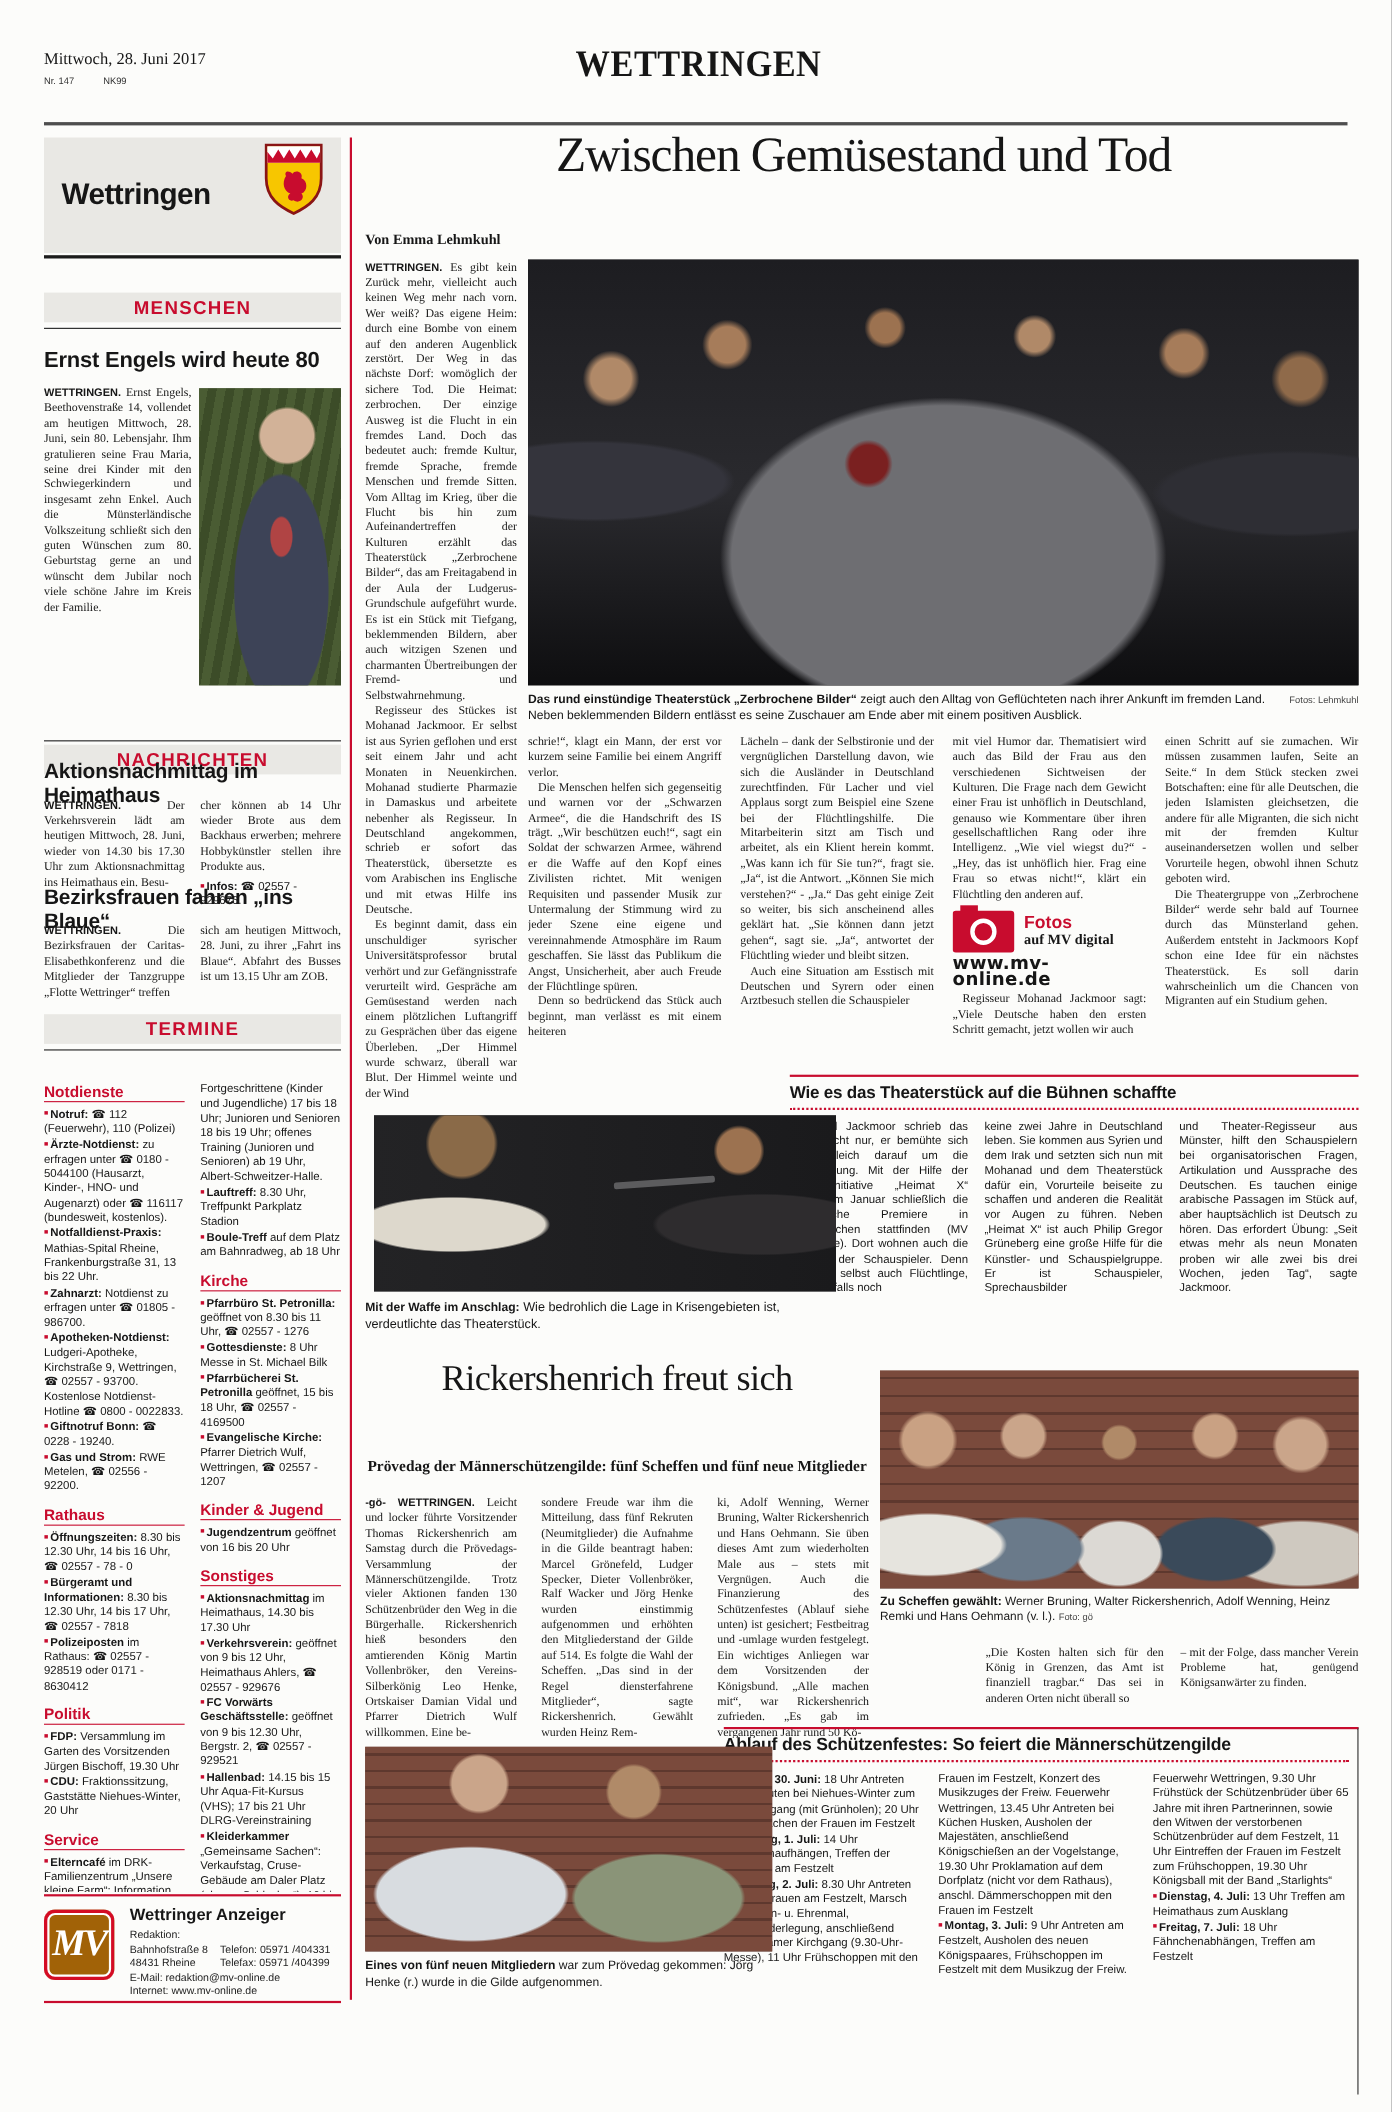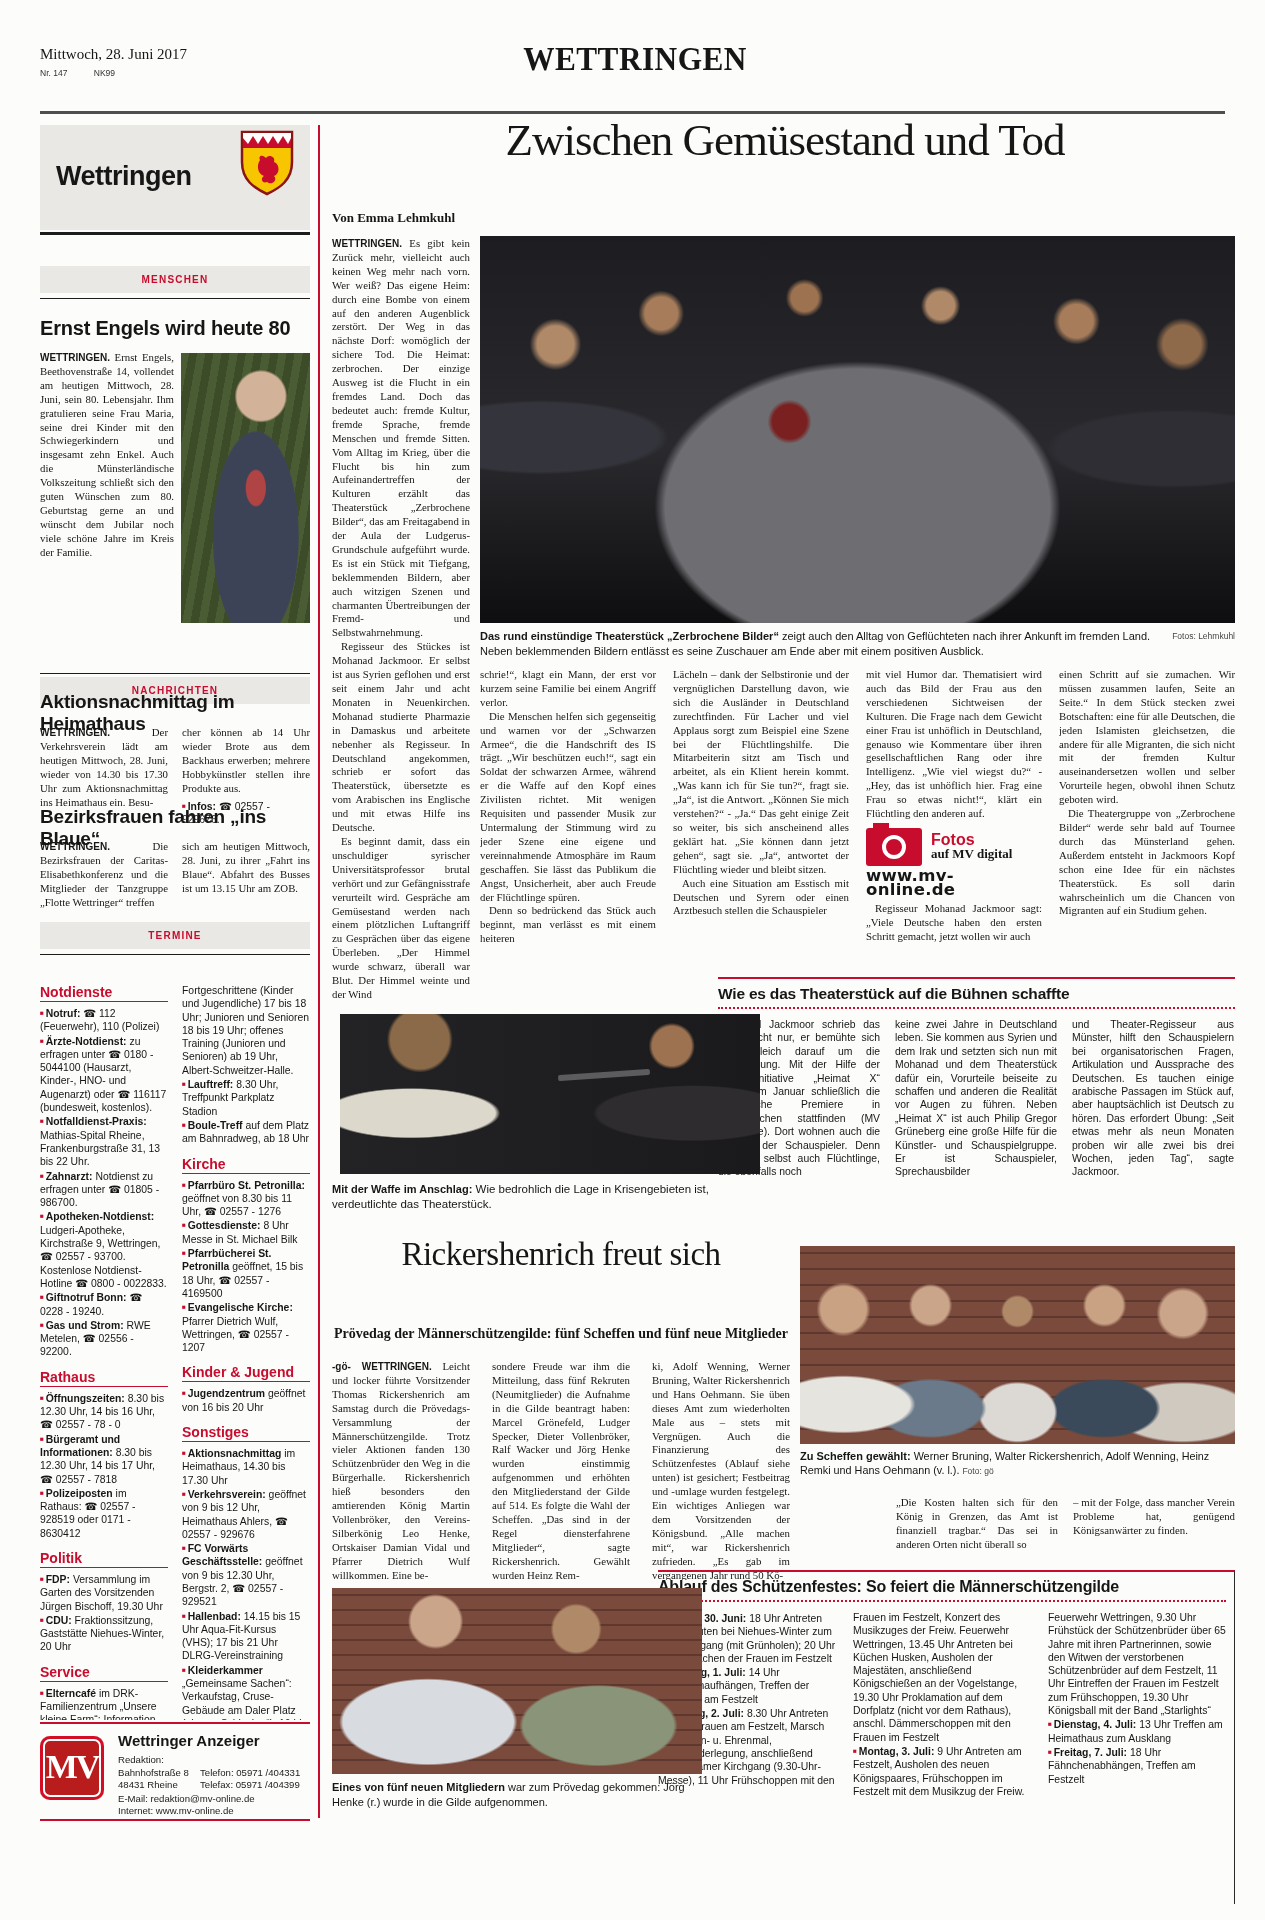--- a/index.html
+++ b/index.html
@@ -5,21 +5,21 @@
   html,body{margin:0;padding:0;background:#9a9a9a;}
   #page{position:relative;width:1265px;height:1920px;background:#fcfcfa;overflow:hidden;
         font-family:"Liberation Sans","DejaVu Sans",sans-serif;color:#161616;}
   .abs{position:absolute;}
   .serif{font-family:"Liberation Serif","DejaVu Serif",serif;}
   .bodytext{font-family:"Liberation Serif","DejaVu Serif",serif;font-size:10.8px;line-height:13.9px;
             text-align:justify;hyphens:auto;overflow:hidden;}
   .bodytext p{margin:0;}
   .bodytext p.ind{text-indent:9px;}
   .lead{font-family:"Liberation Sans","DejaVu Sans",sans-serif;font-weight:bold;font-size:10px;}
-  .bar{background:#e9e8e4;color:#c80c2e;font-weight:bold;font-size:10px;letter-spacing:1.2px;
+  .bar{background:#e9e8e4;color:#c80c2e;font-weight:bold;font-size:17px;letter-spacing:1.2px;
        text-align:center;line-height:27px;height:27px;}
   .rule-black{background:#1c1c1c;}
   .rule-red{background:#c80c2e;}
   .rule-gray{background:#4e4e4e;}
   .hl-sm{font-weight:bold;font-size:20px;line-height:22px;letter-spacing:-0.2px;}
   .caption{font-size:11px;line-height:14.5px;text-align:left;}
   .caption b{font-size:11px;}
   .credit{font-size:8.5px;color:#454545;font-weight:normal;}
   .t-head{display:block;color:#c80c2e;font-weight:bold;font-size:14px;margin:10px 0 4px 0;
           border-bottom:1px solid #c80c2e;padding-bottom:1px;}
@@ -66,24 +66,24 @@
      radial-gradient(ellipse at 50% 84%, #dcd9d4 0 12%, transparent 13%),
      radial-gradient(ellipse at 70% 82%, #3a4a5a 0 12%, transparent 13%),
      radial-gradient(ellipse at 88% 84%, #cfc9c0 0 12%, transparent 13%),
      repeating-linear-gradient(0deg, #7a4a3c 0 14px, #5e382e 14px 16px);}
   #proevedag-photo{background-color:#6e4438;background-image:
      radial-gradient(circle at 28% 18%, #caa58a 0 8%, transparent 9%),
      radial-gradient(circle at 66% 22%, #b08a68 0 8%, transparent 9%),
      radial-gradient(ellipse at 26% 72%, #d8dce0 0 22%, transparent 23%),
      radial-gradient(ellipse at 72% 74%, #8a9478 0 20%, transparent 21%),
      repeating-linear-gradient(0deg, #7a4a3c 0 13px, #5e382e 13px 15px);}
-  #mv-logo{width:64px;height:64px;background:#b91c1c;border-radius:10px;color:#fff;
+  #mv-logo{width:64px;height:64px;background:#a16207;border-radius:10px;color:#fff;
      font-family:"Liberation Serif","DejaVu Serif",serif;font-weight:bold;font-size:34px;
      text-align:center;line-height:62px;letter-spacing:-2px;
-     box-shadow:inset 0 0 0 3px #d40c24, inset 0 0 0 5px #ffffff;}
+     box-shadow:inset 0 0 0 3px #d40c24, inset 0 0 0 5px #ffffff;font-style:italic;}
   .ftr{font-size:9.6px;line-height:11.5px;color:#222;}
   .mvdigital{margin:7px 0 5px 0;}
   .mvd-row{display:flex;align-items:center;gap:9px;}
   .camera-icon{display:inline-block;width:56px;height:38px;background:#c80c2e;border-radius:3px;
      position:relative;flex:0 0 auto;}
   .camera-icon::before{content:"";position:absolute;left:16px;top:7px;width:16px;height:16px;
      border:4px solid #fff;border-radius:50%;}
   .camera-icon::after{content:"";position:absolute;top:-5px;left:7px;width:16px;height:7px;
      background:#c80c2e;}
   .mvd1{color:#c80c2e;font-weight:bold;font-size:16px;font-family:"Liberation Sans",sans-serif;display:block;}

